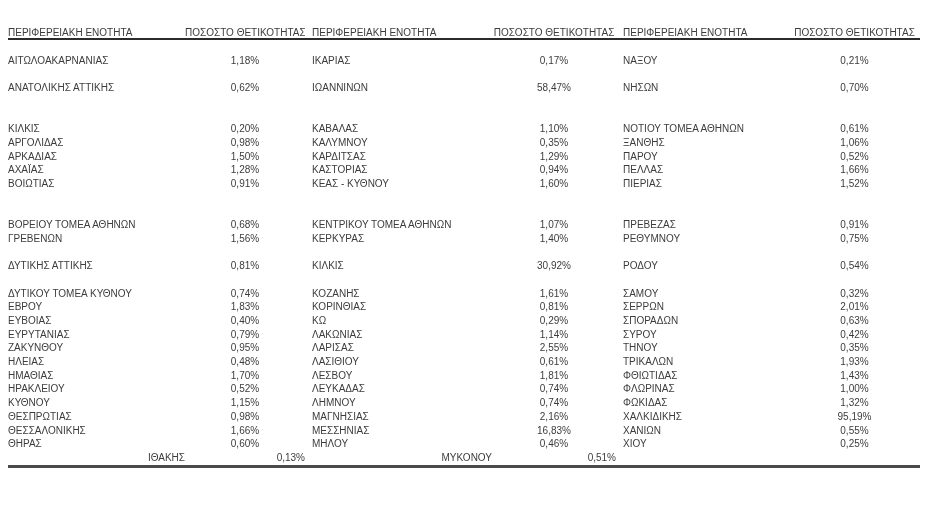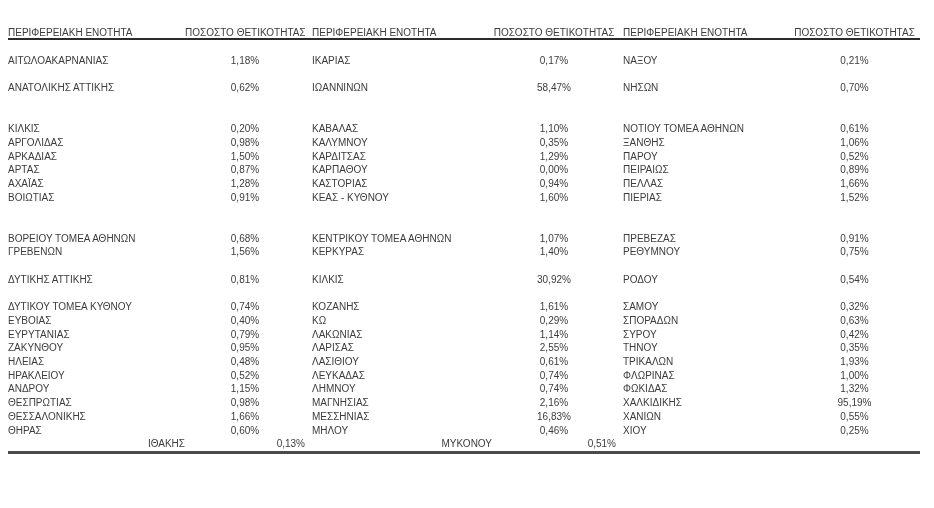--- a/index.html
+++ b/index.html
@@ -153,28 +153,20 @@
         </tr>
         <tr>
           <td class="region">ΑΡΚΑΔΙΑΣ</td>
           <td class="pct">1,50%</td>
           <td class="region">ΚΑΡΔΙΤΣΑΣ</td>
           <td class="pct">1,29%</td>
           <td class="region">ΠΑΡΟΥ</td>
           <td class="pct">0,52%</td>
         </tr>
         <tr>
-          <td class="region">ΑΡΤΑΣ</td>
-          <td class="pct">0,87%</td>
-          <td class="region">ΚΑΡΠΑΘΟΥ</td>
-          <td class="pct">0,00%</td>
-          <td class="region">ΠΕΙΡΑΙΩΣ</td>
-          <td class="pct">0,89%</td>
-        </tr>
-        <tr>
           <td class="region">ΑΧΑΪΑΣ</td>
           <td class="pct">1,28%</td>
           <td class="region">ΚΑΣΤΟΡΙΑΣ</td>
           <td class="pct">0,94%</td>
           <td class="region">ΠΕΛΛΑΣ</td>
           <td class="pct">1,66%</td>
         </tr>
         <tr>
           <td class="region">ΒΟΙΩΤΙΑΣ</td>
           <td class="pct">0,91%</td>
@@ -241,20 +233,28 @@
         </tr>
         <tr>
           <td class="region">ΔΥΤΙΚΟΥ ΤΟΜΕΑ ΚΥΘΝΟΥ</td>
           <td class="pct">0,74%</td>
           <td class="region">ΚΟΖΑΝΗΣ</td>
           <td class="pct">1,61%</td>
           <td class="region">ΣΑΜΟΥ</td>
           <td class="pct">0,32%</td>
         </tr>
         <tr>
+          <td class="region">ΕΒΡΟΥ</td>
+          <td class="pct">1,83%</td>
+          <td class="region">ΚΟΡΙΝΘΙΑΣ</td>
+          <td class="pct">0,81%</td>
+          <td class="region">ΣΕΡΡΩΝ</td>
+          <td class="pct">2,01%</td>
+        </tr>
+        <tr>
           <td class="region">ΕΥΒΟΙΑΣ</td>
           <td class="pct">0,40%</td>
           <td class="region">ΚΩ</td>
           <td class="pct">0,29%</td>
           <td class="region">ΣΠΟΡΑΔΩΝ</td>
           <td class="pct">0,63%</td>
         </tr>
         <tr>
           <td class="region">ΕΥΡΥΤΑΝΙΑΣ</td>
           <td class="pct">0,79%</td>
@@ -273,29 +273,37 @@
         </tr>
         <tr>
           <td class="region">ΗΛΕΙΑΣ</td>
           <td class="pct">0,48%</td>
           <td class="region">ΛΑΣΙΘΙΟΥ</td>
           <td class="pct">0,61%</td>
           <td class="region">ΤΡΙΚΑΛΩΝ</td>
           <td class="pct">1,93%</td>
         </tr>
         <tr>
+          <td class="region">ΗΜΑΘΙΑΣ</td>
+          <td class="pct">1,70%</td>
+          <td class="region">ΛΕΣΒΟΥ</td>
+          <td class="pct">1,81%</td>
+          <td class="region">ΦΘΙΩΤΙΔΑΣ</td>
+          <td class="pct">1,43%</td>
+        </tr>
+        <tr>
           <td class="region">ΗΡΑΚΛΕΙΟΥ</td>
           <td class="pct">0,52%</td>
           <td class="region">ΛΕΥΚΑΔΑΣ</td>
           <td class="pct">0,74%</td>
           <td class="region">ΦΛΩΡΙΝΑΣ</td>
           <td class="pct">1,00%</td>
         </tr>
         <tr>
-          <td class="region">ΑΝΔΡΟΥ</td>
+          <td class="region">ΚΥΘΝΟΥ</td>
           <td class="pct">1,15%</td>
           <td class="region">ΛΗΜΝΟΥ</td>
           <td class="pct">0,74%</td>
           <td class="region">ΦΩΚΙΔΑΣ</td>
           <td class="pct">1,32%</td>
         </tr>
         <tr>
           <td class="region">ΘΕΣΠΡΩΤΙΑΣ</td>
           <td class="pct">0,98%</td>
           <td class="region">ΜΑΓΝΗΣΙΑΣ</td>

